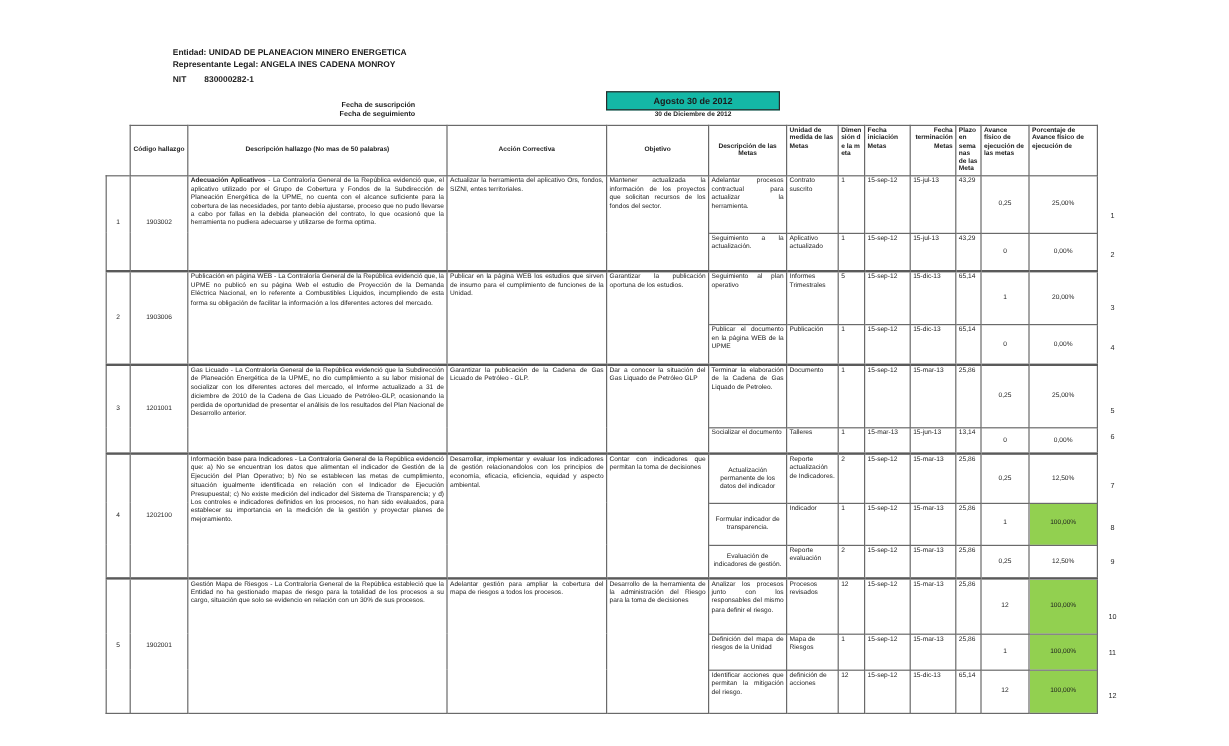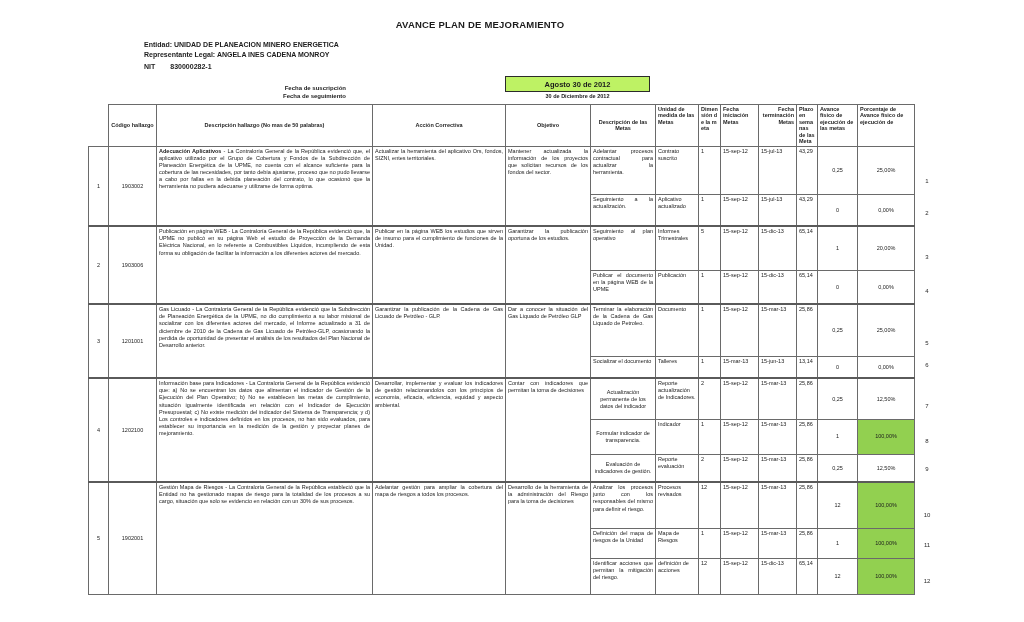--- a/index.html
+++ b/index.html
@@ -26,21 +26,21 @@
   .entity-block .nit-gap { display:inline-block; width:15px; }
 
   .fecha-labels {
     position:absolute; left:226px; top:85px; width:120px;
     text-align:right; font-size:6px; font-weight:bold; line-height:7.5px;
   }
 
   .date-box { position:absolute; left:505px; top:76px; width:145px; }
   .date-box .box {
     border:1.5px solid #2b2b2b; text-align:center;
-    font-weight:bold; font-size:7.5px; padding:2.5px 0 2px 0; background:#bef264;
+    font-weight:bold; font-size:7.5px; padding:2.5px 0 2px 0; background:#14b8a6;
   }
   .date-box .below {
     text-align:center; font-weight:bold; font-size:5.5px; padding-top:1.5px;
   }
 
   table.plan-table {
     position:absolute; left:88px; top:104px;
     width:826px; table-layout:fixed; border-collapse:collapse;
     font-size:5.5px; line-height:1.28;
   }
@@ -72,21 +72,20 @@
   .margin-num {
     position:absolute; left:920px; width:14px;
     font-size:6px; text-align:center; color:#2a2a2a;
   }
 </style>
 </head>
 <body>
 
 <div class="page">
 
-  <div class="doc-title">AVANCE PLAN DE MEJORAMIENTO</div>
 
   <div class="entity-block">
     <div>
       <span>Entidad:</span>
       <span>UNIDAD DE PLANEACION MINERO ENERGETICA</span>
     </div>
     <div>
       <span>Representante Legal:</span>
       <span>ANGELA INES CADENA MONROY</span>
     </div>

